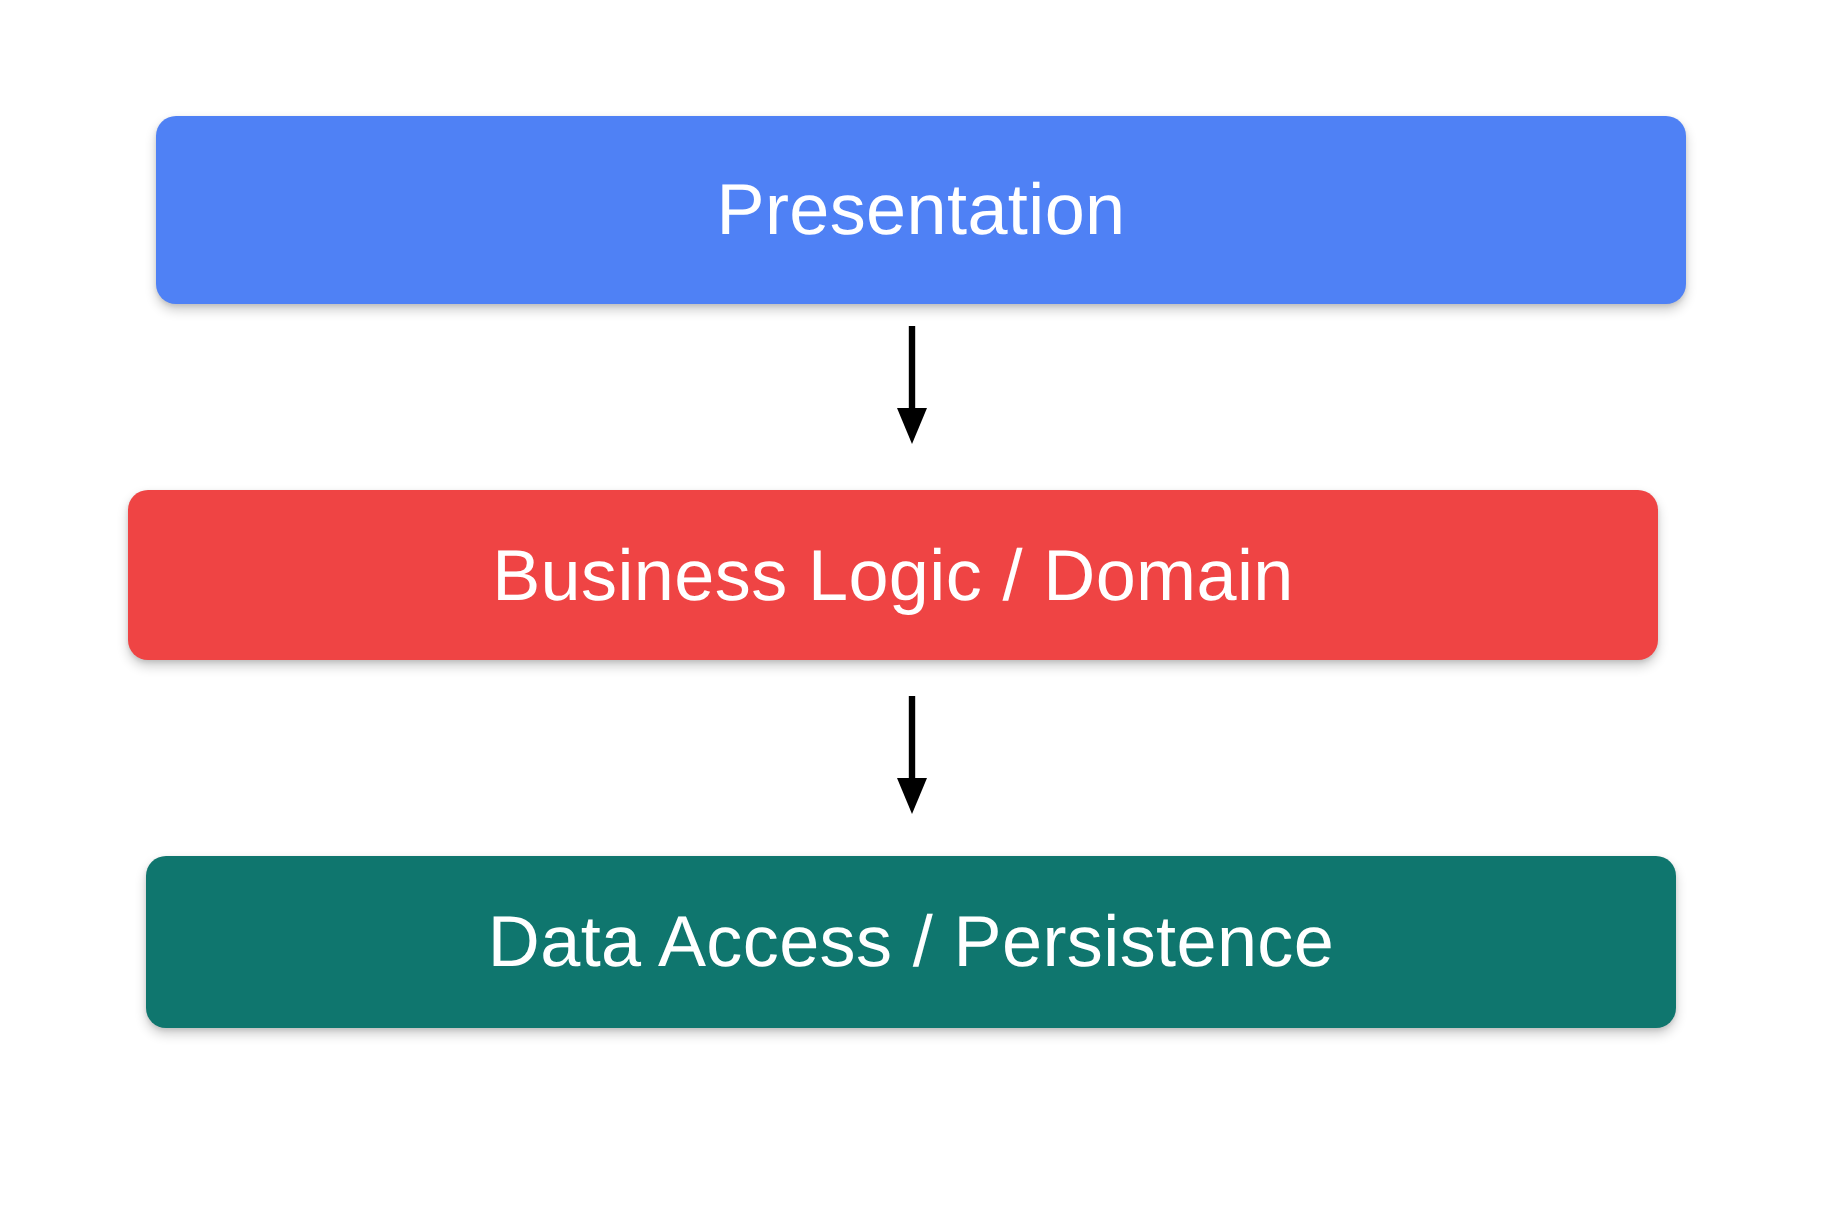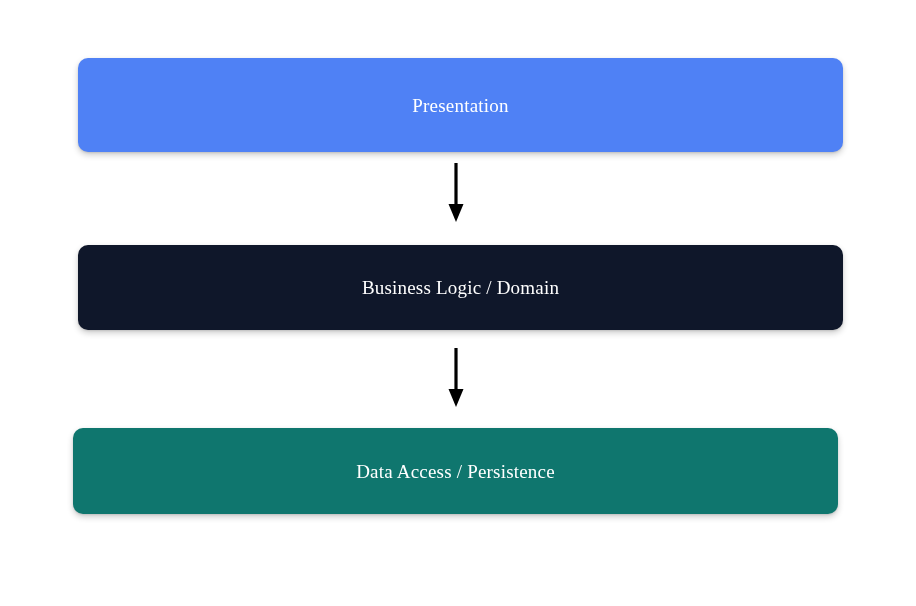--- a/index.html
+++ b/index.html
@@ -25,27 +25,26 @@
     display: flex;
     align-items: center;
     justify-content: center;
     border-radius: 10px;
     box-shadow: 0 3px 6px rgba(0,0,0,0.20), 0 1px 2px rgba(0,0,0,0.10);
     box-sizing: border-box;
   }
 
   .layer-label {
     color: #ffffff;
-    font-size: 19px;
+    font-size: 36px;
     font-weight: 400;
     letter-spacing: 0.2px;
     line-height: 1;
     white-space: nowrap;
     text-align: center;
-    font-family: Liberation Serif, serif;
   }
 
   .arrow-connector {
     position: absolute;
     pointer-events: none;
   }
 </style>
 </head>
 <body style="background: rgb(255, 255, 255);">
 
@@ -55,21 +54,21 @@
     <span class="layer-label" style="color: rgb(255, 255, 255);">Presentation</span>
   </div>
 
   <div class="arrow-connector" id="arrow-0" style="left: 448px; top: 163px; width: 16px; height: 60px;">
     <svg width="16" height="60" viewBox="0 0 16 60" xmlns="http://www.w3.org/2000/svg">
       <line x1="8" y1="0" x2="8" y2="44" stroke="#000000" stroke-width="3.2"></line>
       <polygon points="8,59 0.5,41 15.5,41" fill="#000000"></polygon>
     </svg>
   </div>
 
-  <div class="layer-box" id="box-1" style="left: 78px; top: 245px; width: 765px; height: 85px; background: #0f172a;">
+  <div class="layer-box" id="box-1" style="left: 64px; top: 245px; width: 765px; height: 85px; background: #ef4444;">
     <span class="layer-label" style="color: rgb(255, 255, 255);">Business Logic / Domain</span>
   </div>
 
   <div class="arrow-connector" id="arrow-1" style="left: 448px; top: 348px; width: 16px; height: 60px;">
     <svg width="16" height="60" viewBox="0 0 16 60" xmlns="http://www.w3.org/2000/svg">
       <line x1="8" y1="0" x2="8" y2="44" stroke="#000000" stroke-width="3.2"></line>
       <polygon points="8,59 0.5,41 15.5,41" fill="#000000"></polygon>
     </svg>
   </div>
 

